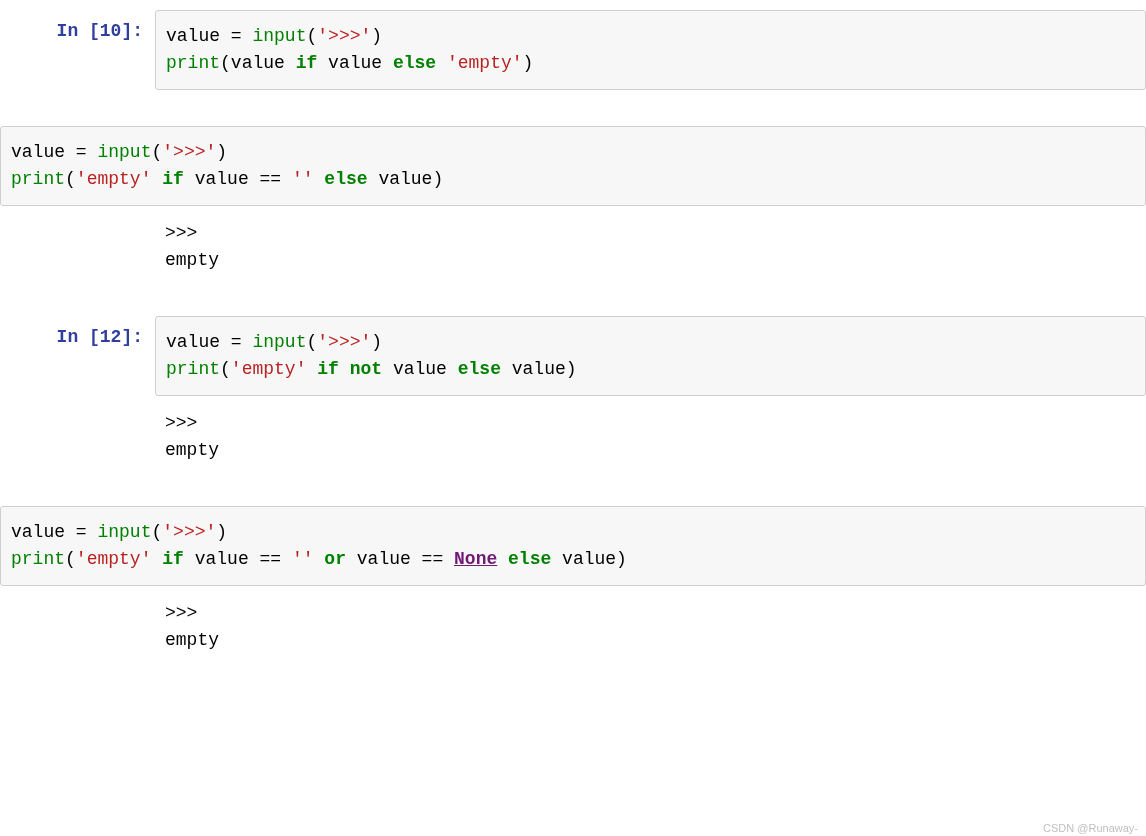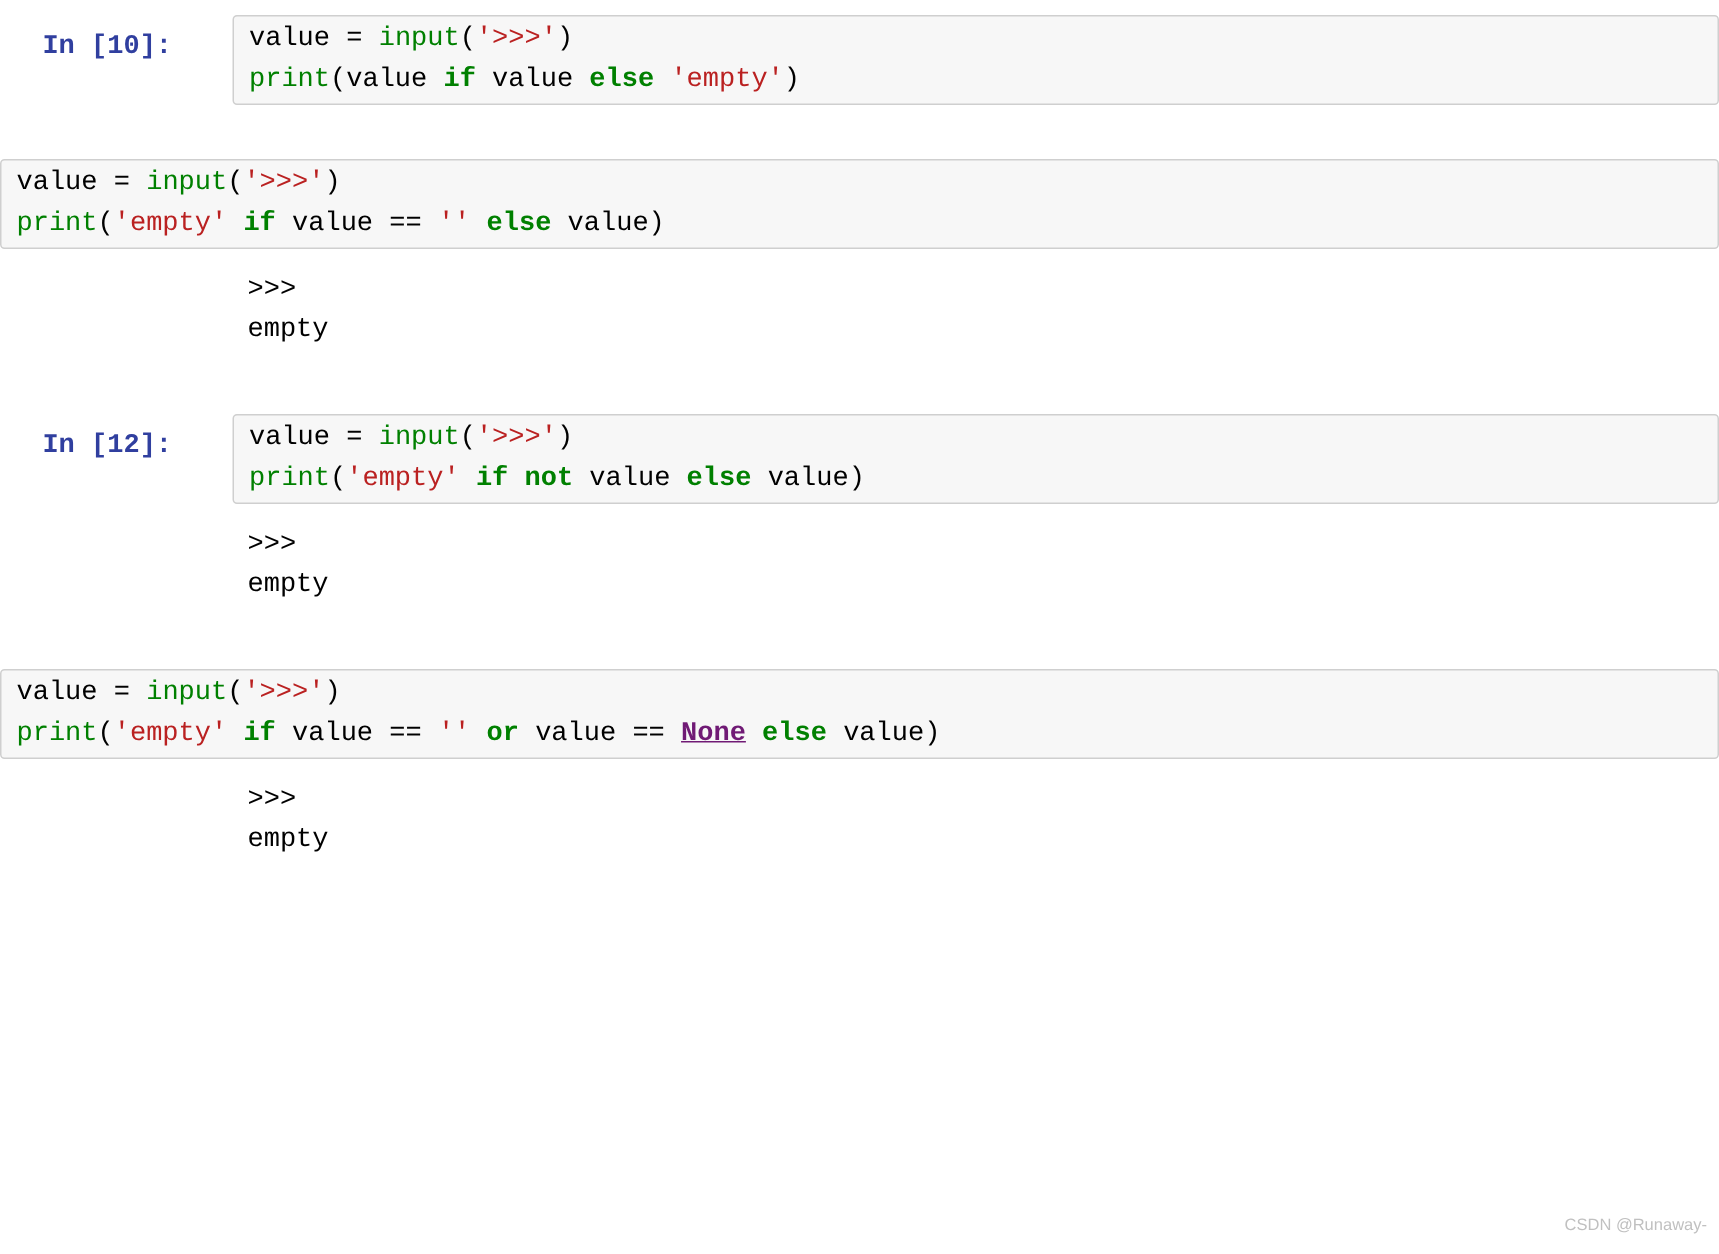--- a/index.html
+++ b/index.html
@@ -12,57 +12,57 @@
     color: #000;
   }
   .cell {
     display: flex;
     align-items: flex-start;
     margin-bottom: 8px;
   }
   .prompt-col {
     width: 155px;
     flex-shrink: 0;
-    text-align: center;
+    text-align: right;
     padding-right: 12px;
     padding-top: 8px;
     box-sizing: border-box;
     color: #303F9F;
     font-weight: bold;
   }
   .prompt-col.output {
     color: #000;
   }
   .content-col {
     flex: 1;
     min-width: 0;
   }
   .input-area {
     background: #f7f7f7;
     border: 1px solid #cfcfcf;
     border-radius: 3px;
-    padding: 2px 10px;
+    padding: 12px 10px;
     white-space: pre;
     overflow-x: auto;
   }
   .output-area {
     padding: 6px 10px;
     white-space: pre;
   }
   .tok-name { color: #000; }
   .tok-op { color: #000; }
   .tok-builtin { color: #008000; }
   .tok-keyword { color: #008000; font-weight: bold; }
   .tok-keyword-const { color: #701a75; font-weight: bold; text-decoration: underline; }
   .tok-string { color: #BA2121; }
   .tok-punc { color: #000; }
   .watermark {
     position: fixed;
     right: 8px;
-    bottom: 11px;
+    bottom: 0;
     font-size: 11px;
     color: #c0c0c0;
     font-family: Arial, sans-serif;
   }
 </style>
 </head>
 <body>
 
 <div id="notebook">
     <div class="cell">

